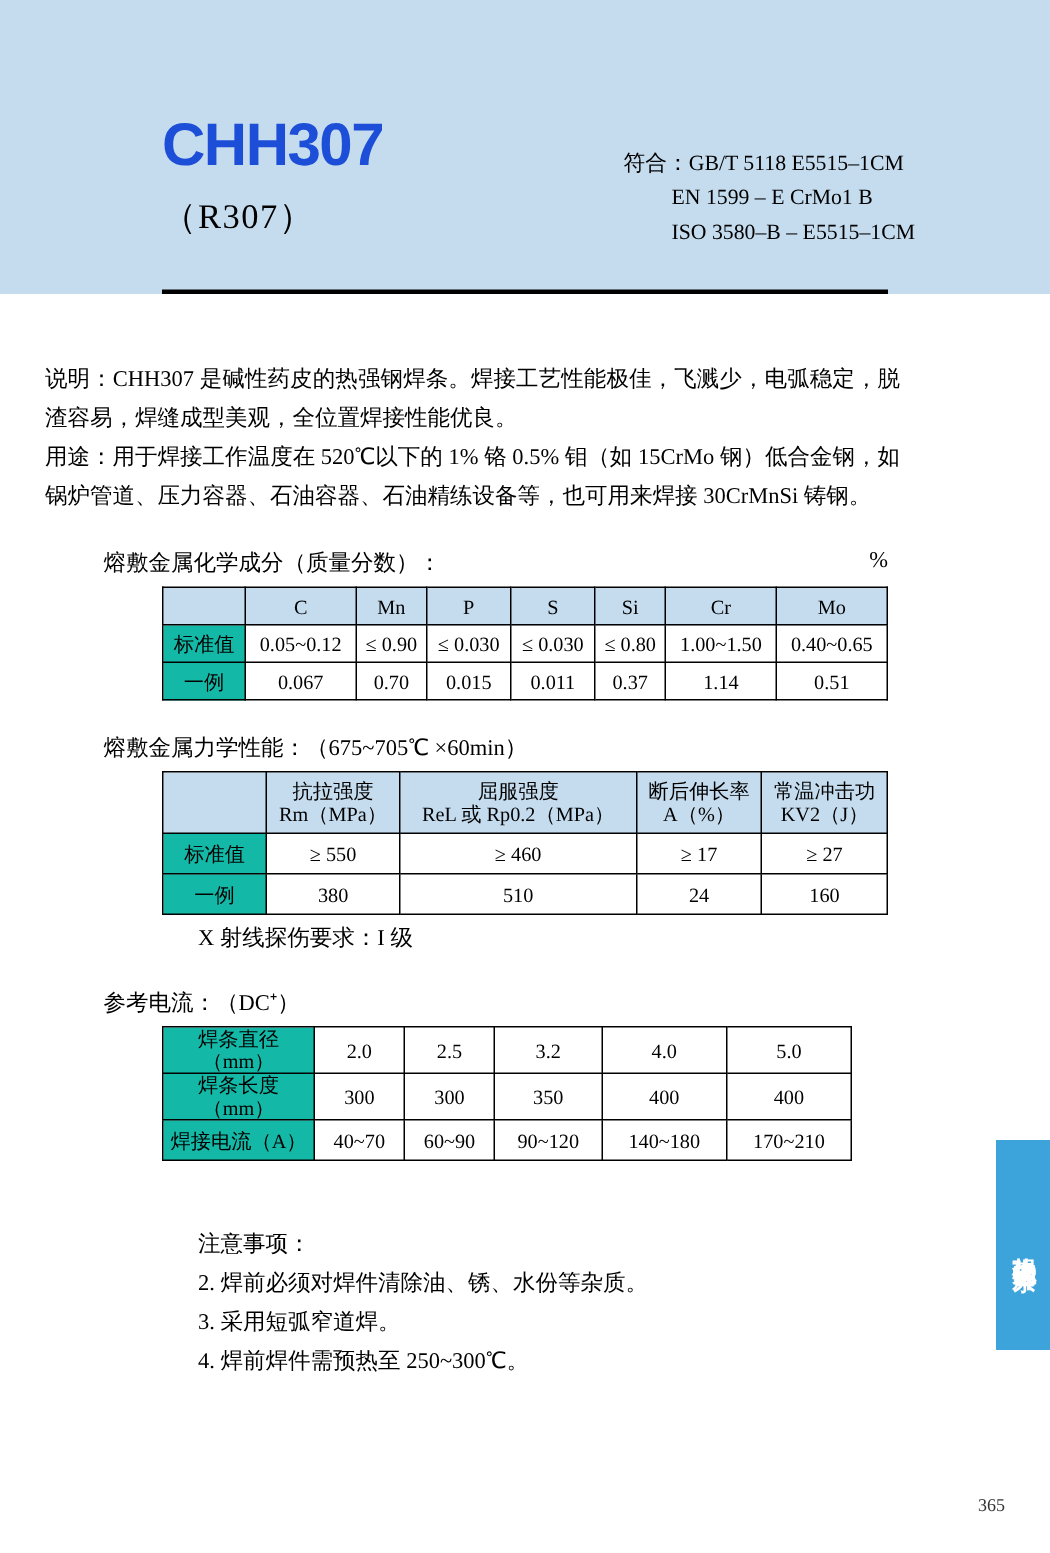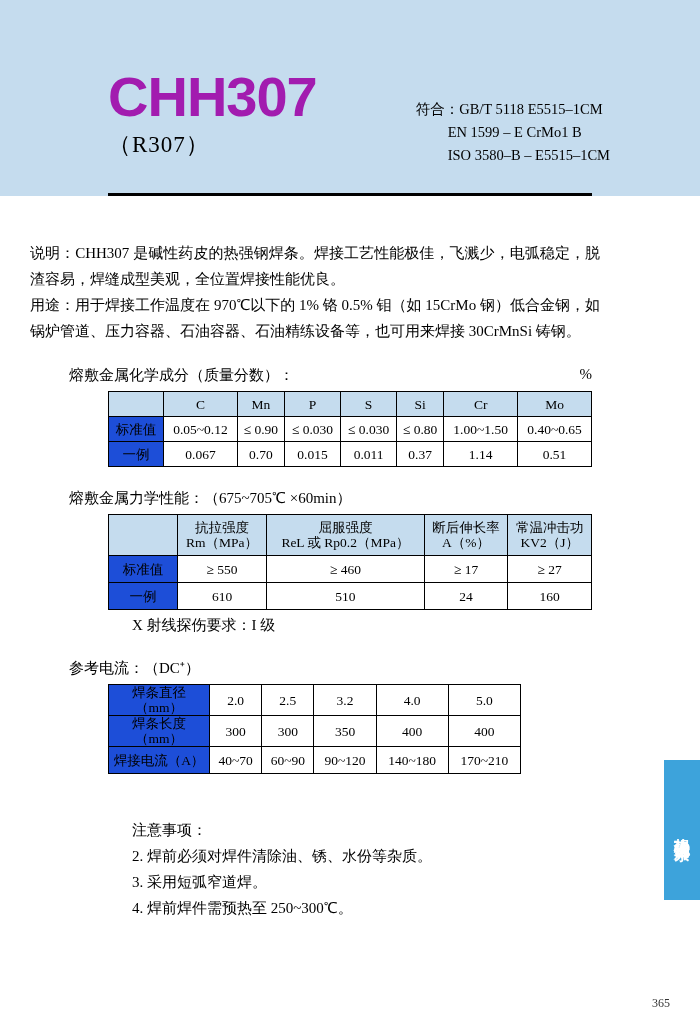--- a/index.html
+++ b/index.html
@@ -25,24 +25,24 @@
     background: #c5dcee;
   }
   .title-block {
     position: absolute;
     left: 108px;
     top: 72px;
   }
   .doc-title {
     font-family: "Liberation Sans", sans-serif;
     font-weight: bold;
-    font-size: 56px;
+    font-size: 40px;
     letter-spacing: -1px;
     line-height: 50px;
-    color: #a21caf;
+    color: #1d4ed8;
   }
   .doc-subtitle {
     font-size: 23px;
     line-height: 34px;
     margin-top: 6px;
     letter-spacing: 1px;
   }
   .standards {
     position: absolute;
     right: 90px;
@@ -103,21 +103,21 @@
     text-align: center;
     padding: 0;
     height: 24px;
     font-weight: normal;
     line-height: 15px;
   }
   table.t thead th {
     background: #c5dcee;
   }
   table.t td.rowhead {
-    background: #1d4ed8;
+    background: #14b8a6;
   }
 
   
   table.chem { width: 484px; }
   table.chem td.rowhead, table.chem th.corner { width: 54px; }
 
   
   table.mech { width: 484px; }
   table.mech th.corner, table.mech td.rowhead { width: 68px; }
   table.mech thead th { height: 40px; }
@@ -125,21 +125,21 @@
   table.mech thead th .l2 { display: block; }
   table.mech tbody td { height: 26px; }
 
   .xray {
     font-size: 15px;
     padding-left: 132px;
     margin-top: 6px;
   }
 
   
-  table.curr { width: 413px; }
+  table.curr { width: 460px; }
   table.curr td.rowhead { width: 100px; text-align: center; }
   table.curr td { height: 26px; }
 
   .notes {
     font-size: 15px;
     line-height: 26px;
     padding-left: 132px;
     margin-top: 43px;
   }
   .notes .note-title { margin-bottom: 0; }
@@ -200,21 +200,21 @@
 
 <div class="header-rule"></div>
 
 <div class="content">
 
   <p class="para first indent">
     <span class="lbl">说明：</span><span>CHH307 是碱性药皮的热强钢焊条。焊接工艺性能极佳，飞溅少，电弧稳定，脱渣容易，焊缝成型美观，全位置焊接性能优良。</span>
   </p>
 
   <p class="para indent">
-    <span class="lbl">用途：</span><span>用于焊接工作温度在 970℃以下的 1% 铬 0.5% 钼（如 15CrMo 钢）低合金钢，如锅炉管道、压力容器、石油容器、石油精练设备等，也可用来焊接 30CrMnSi 铸钢。</span>
+    <span class="lbl">用途：</span><span>用于焊接工作温度在 520℃以下的 1% 铬 0.5% 钼（如 15CrMo 钢）低合金钢，如锅炉管道、压力容器、石油容器、石油精练设备等，也可用来焊接 30CrMnSi 铸钢。</span>
   </p>
 
   <div class="section-title">
     <span>熔敷金属化学成分（质量分数）：</span>
     <span class="unit-right">%</span>
   </div>
 
   <table class="t chem">
     <thead>
       <tr>
@@ -281,21 +281,21 @@
     <tbody>
       <tr>
         <td class="rowhead">标准值</td>
         <td>≥ 550</td>
         <td>≥ 460</td>
         <td>≥ 17</td>
         <td>≥ 27</td>
       </tr>
       <tr>
         <td class="rowhead">一例</td>
-        <td>610</td>
+        <td>380</td>
         <td>510</td>
         <td>24</td>
         <td>160</td>
       </tr>
     </tbody>
   </table>
 
   <div class="xray">X 射线探伤要求：I 级</div>
 
   <div class="section-title">

